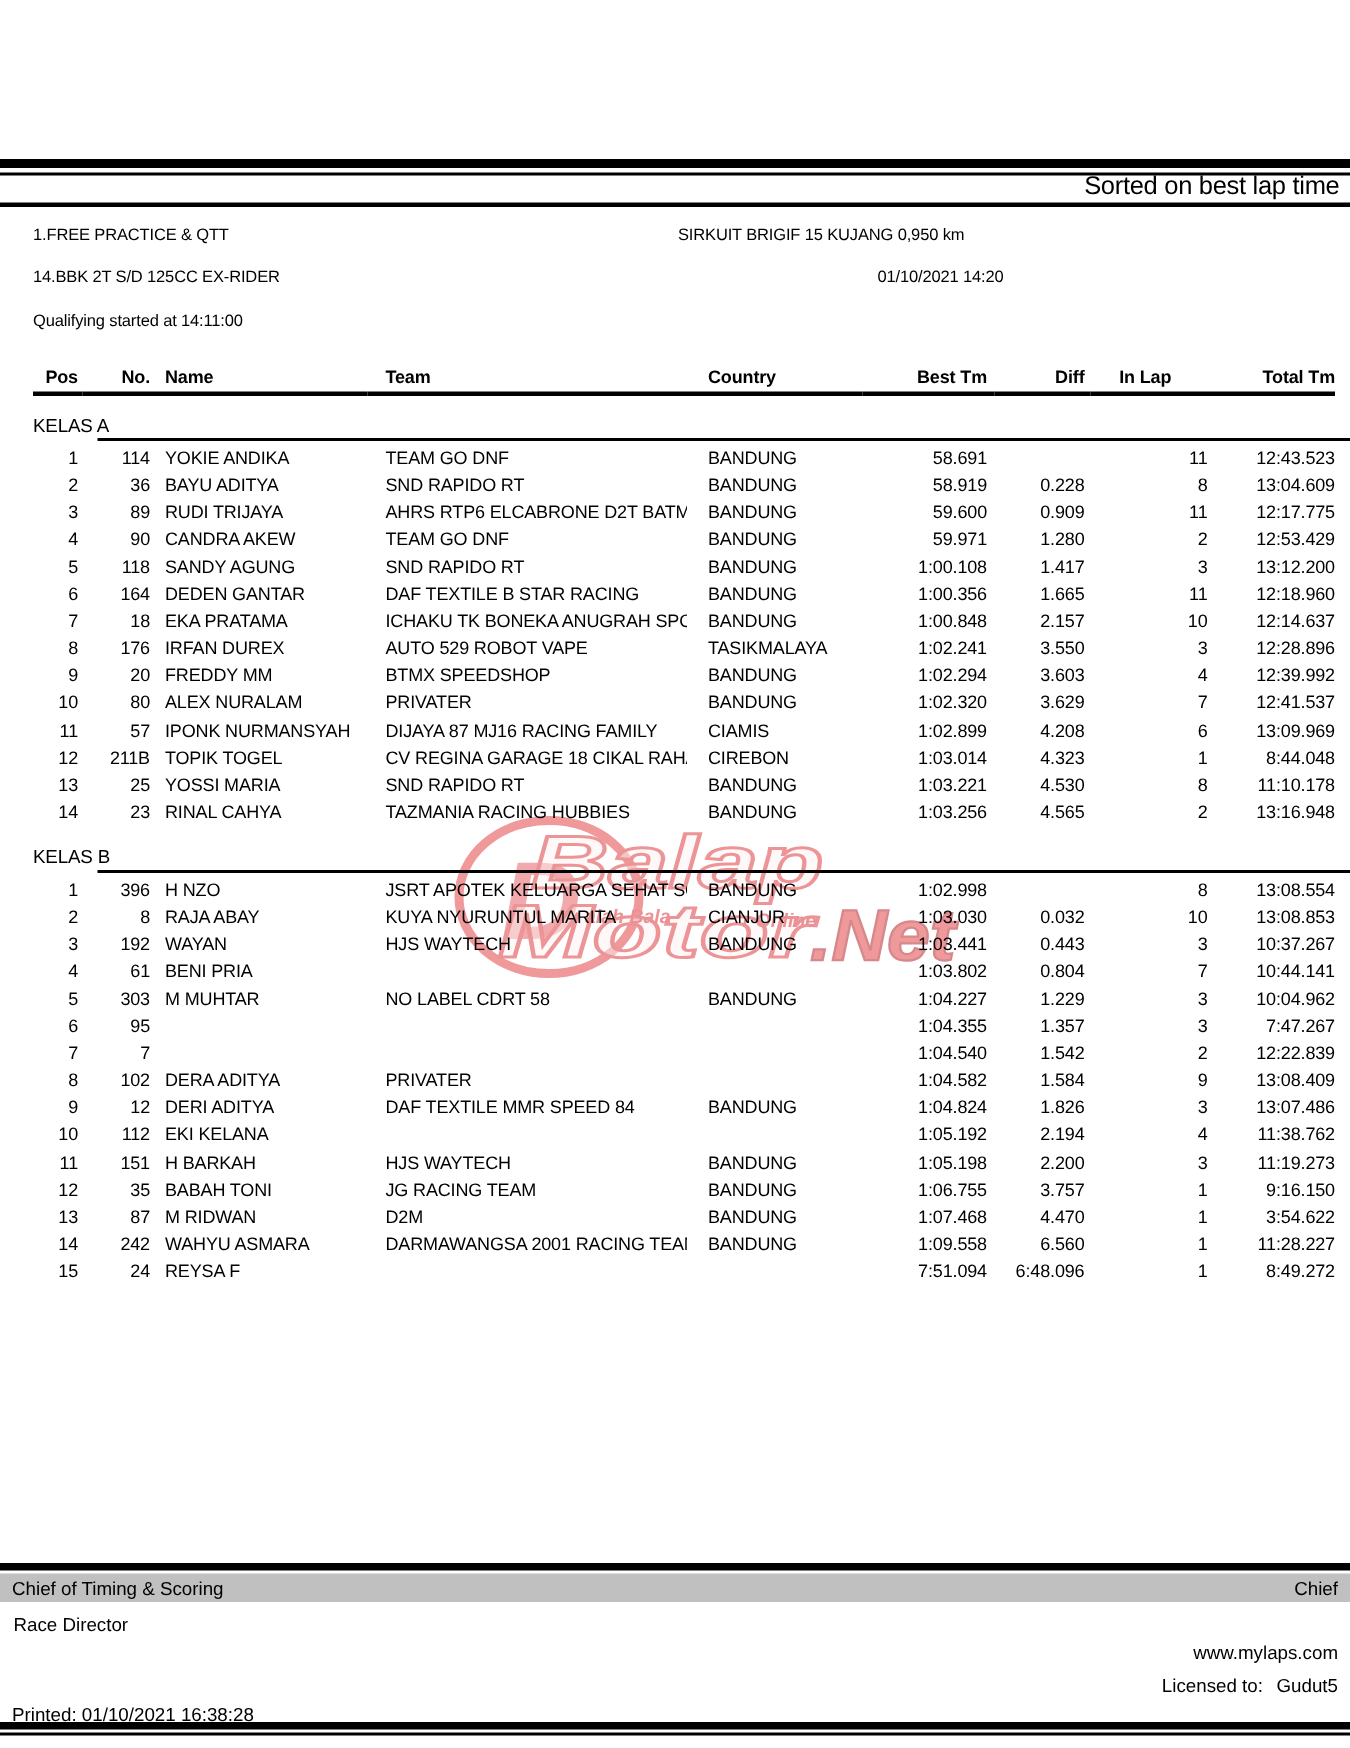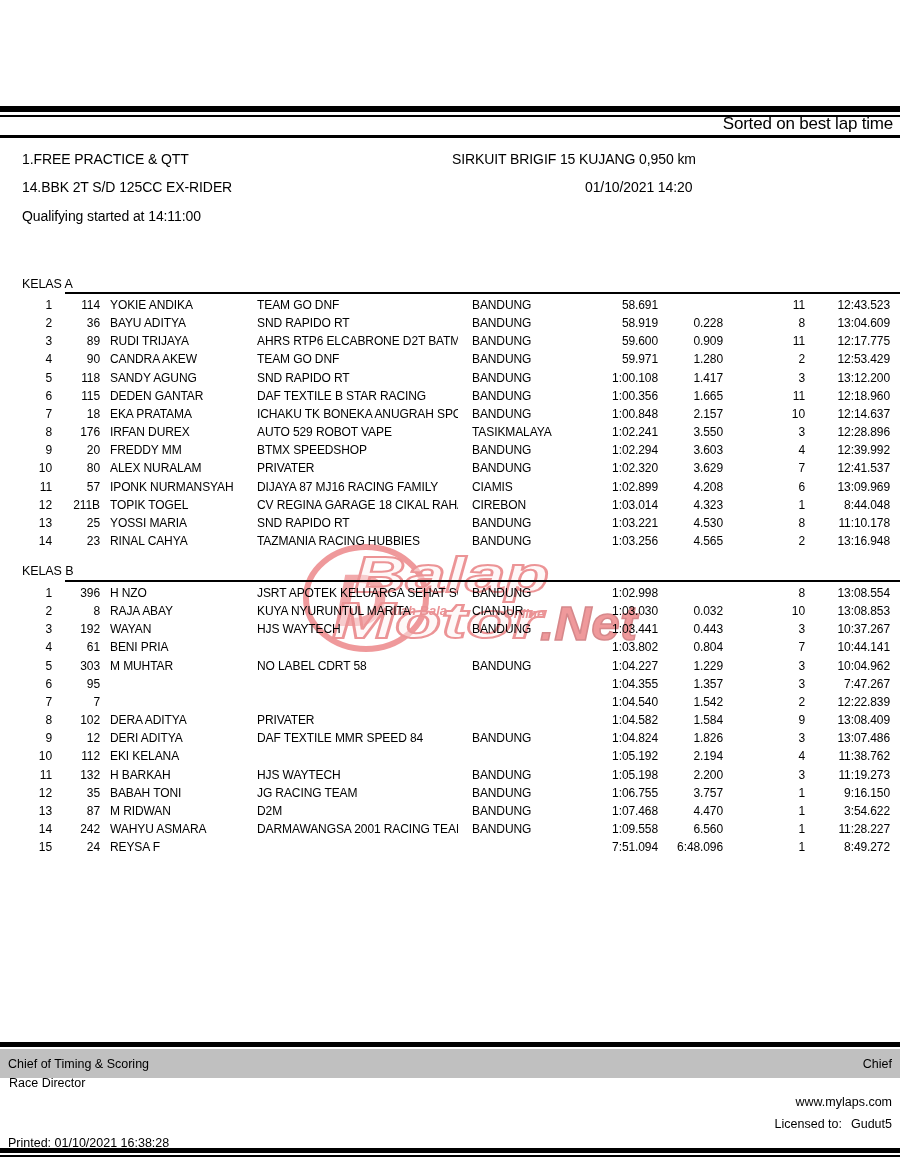--- a/index.html
+++ b/index.html
@@ -12,21 +12,21 @@
   
   #top-bar-thick{top:106px;height:6px}
   #top-bar-thin{top:115px;height:2px}
   #header-rule{top:135px;height:3px}
 
   
   #report-title{top:118px;left:5px;font-size:14px;letter-spacing:-0.2px}
   #sort-label{top:114px;right:7px;font-size:17px;font-weight:normal;letter-spacing:-0.2px}
 
   
-  .info{font-size:14px;letter-spacing:-0.1px}
+  .info{font-size:11px;letter-spacing:-0.1px}
   #session-name{top:151px;left:22px}
   #circuit-name{top:151px;left:452px}
   #class-name{top:179px;left:22px}
   #session-datetime{top:179px;left:585px}
   #qual-note{top:208px;left:22px}
 
   
   .grid{border-collapse:collapse;table-layout:fixed;width:868px;letter-spacing:-0.1px}
   .grid col.c0{width:33px}.grid col.c1{width:45px}.grid col.c2{width:145px}
   .grid col.c3{width:213px}.grid col.c4{width:117px}.grid col.c5{width:88px}
@@ -52,21 +52,21 @@
   #table-a{top:296px;left:22px}
   #kelas-b-title{top:564px;left:22px}
   #kelas-b-rule{top:580px;left:65px;width:835px;height:2px;background:#000}
   #table-b{top:584px;left:22px}
 
   
   #watermark{left:290px;top:544px;width:355px;height:110px;opacity:.55}
 
   
   #footer-bar{top:1042px;height:5px}
-  #footer-gray{top:1049px;left:0;width:100%;height:29px;background:#c0c0c0;
+  #footer-gray{top:1049px;left:0;width:100%;height:19px;background:#c0c0c0;
                display:flex;justify-content:space-between;align-items:center;
                padding:0 8px;font-size:12.5px}
   #race-director{top:1076px;left:9px;font-size:12.5px}
   #mylaps{top:1095px;right:8px;font-size:12.5px}
   #licensed{top:1117px;right:8px;font-size:12.5px}
   #licensed .val{margin-left:9px}
   #printed{top:1136px;left:8px;font-size:12.5px}
   #bottom-bar-thick{top:1148px;height:5px}
   #bottom-bar-thin{top:1155px;height:2px}
 </style>
@@ -92,20 +92,46 @@
 
   <div class="abs" id="sort-label">Sorted on best lap time</div>
   <div class="abs bar" id="header-rule"></div>
 
   <div class="abs info" id="session-name">1.FREE PRACTICE &amp; QTT</div>
   <div class="abs info" id="circuit-name">SIRKUIT BRIGIF 15 KUJANG 0,950 km</div>
   <div class="abs info" id="class-name">14.BBK 2T S/D 125CC EX-RIDER</div>
   <div class="abs info" id="session-datetime">01/10/2021 14:20</div>
   <div class="abs info" id="qual-note">Qualifying started at 14:11:00</div>
 
+  <table class="abs grid" id="col-header-table">
+    <colgroup>
+        <col class="c0">
+        <col class="c1">
+        <col class="c2">
+        <col class="c3">
+        <col class="c4">
+        <col class="c5">
+        <col class="c6">
+        <col class="c7">
+        <col class="c8">
+      </colgroup>
+    <tbody>
+        <tr>
+      <th class="c0">Pos</th>
+      <th class="c1">No.</th>
+      <th class="c2">Name</th>
+      <th class="c3">Team</th>
+      <th class="c4">Country</th>
+      <th class="c5">Best Tm</th>
+      <th class="c6">Diff</th>
+      <th class="c7">In Lap</th>
+      <th class="c8">Total Tm</th>
+    </tr>
+  </tbody>
+    </table>
 
   <div class="abs section-title" id="kelas-a-title">KELAS A</div>
   <div class="abs" id="kelas-a-rule"></div>
   <table class="abs grid" id="table-a">
     <colgroup>
         <col class="c0">
         <col class="c1">
         <col class="c2">
         <col class="c3">
         <col class="c4">
@@ -165,21 +191,21 @@
           <td class="c2">SANDY AGUNG</td>
           <td class="c3">SND RAPIDO RT</td>
           <td class="c4">BANDUNG</td>
           <td class="c5">1:00.108</td>
           <td class="c6">1.417</td>
           <td class="c7">3</td>
           <td class="c8">13:12.200</td>
         </tr>
         <tr>
           <td class="c0">6</td>
-          <td class="c1">115</td>
+          <td class="c1">164</td>
           <td class="c2">DEDEN GANTAR</td>
           <td class="c3">DAF TEXTILE B STAR RACING</td>
           <td class="c4">BANDUNG</td>
           <td class="c5">1:00.356</td>
           <td class="c6">1.665</td>
           <td class="c7">11</td>
           <td class="c8">12:18.960</td>
         </tr>
         <tr>
           <td class="c0">7</td>
@@ -392,21 +418,21 @@
           <td class="c2">EKI KELANA</td>
           <td class="c3"></td>
           <td class="c4"></td>
           <td class="c5">1:05.192</td>
           <td class="c6">2.194</td>
           <td class="c7">4</td>
           <td class="c8">11:38.762</td>
         </tr>
         <tr>
           <td class="c0">11</td>
-          <td class="c1">132</td>
+          <td class="c1">151</td>
           <td class="c2">H BARKAH</td>
           <td class="c3">HJS WAYTECH</td>
           <td class="c4">BANDUNG</td>
           <td class="c5">1:05.198</td>
           <td class="c6">2.200</td>
           <td class="c7">3</td>
           <td class="c8">11:19.273</td>
         </tr>
         <tr>
           <td class="c0">12</td>

